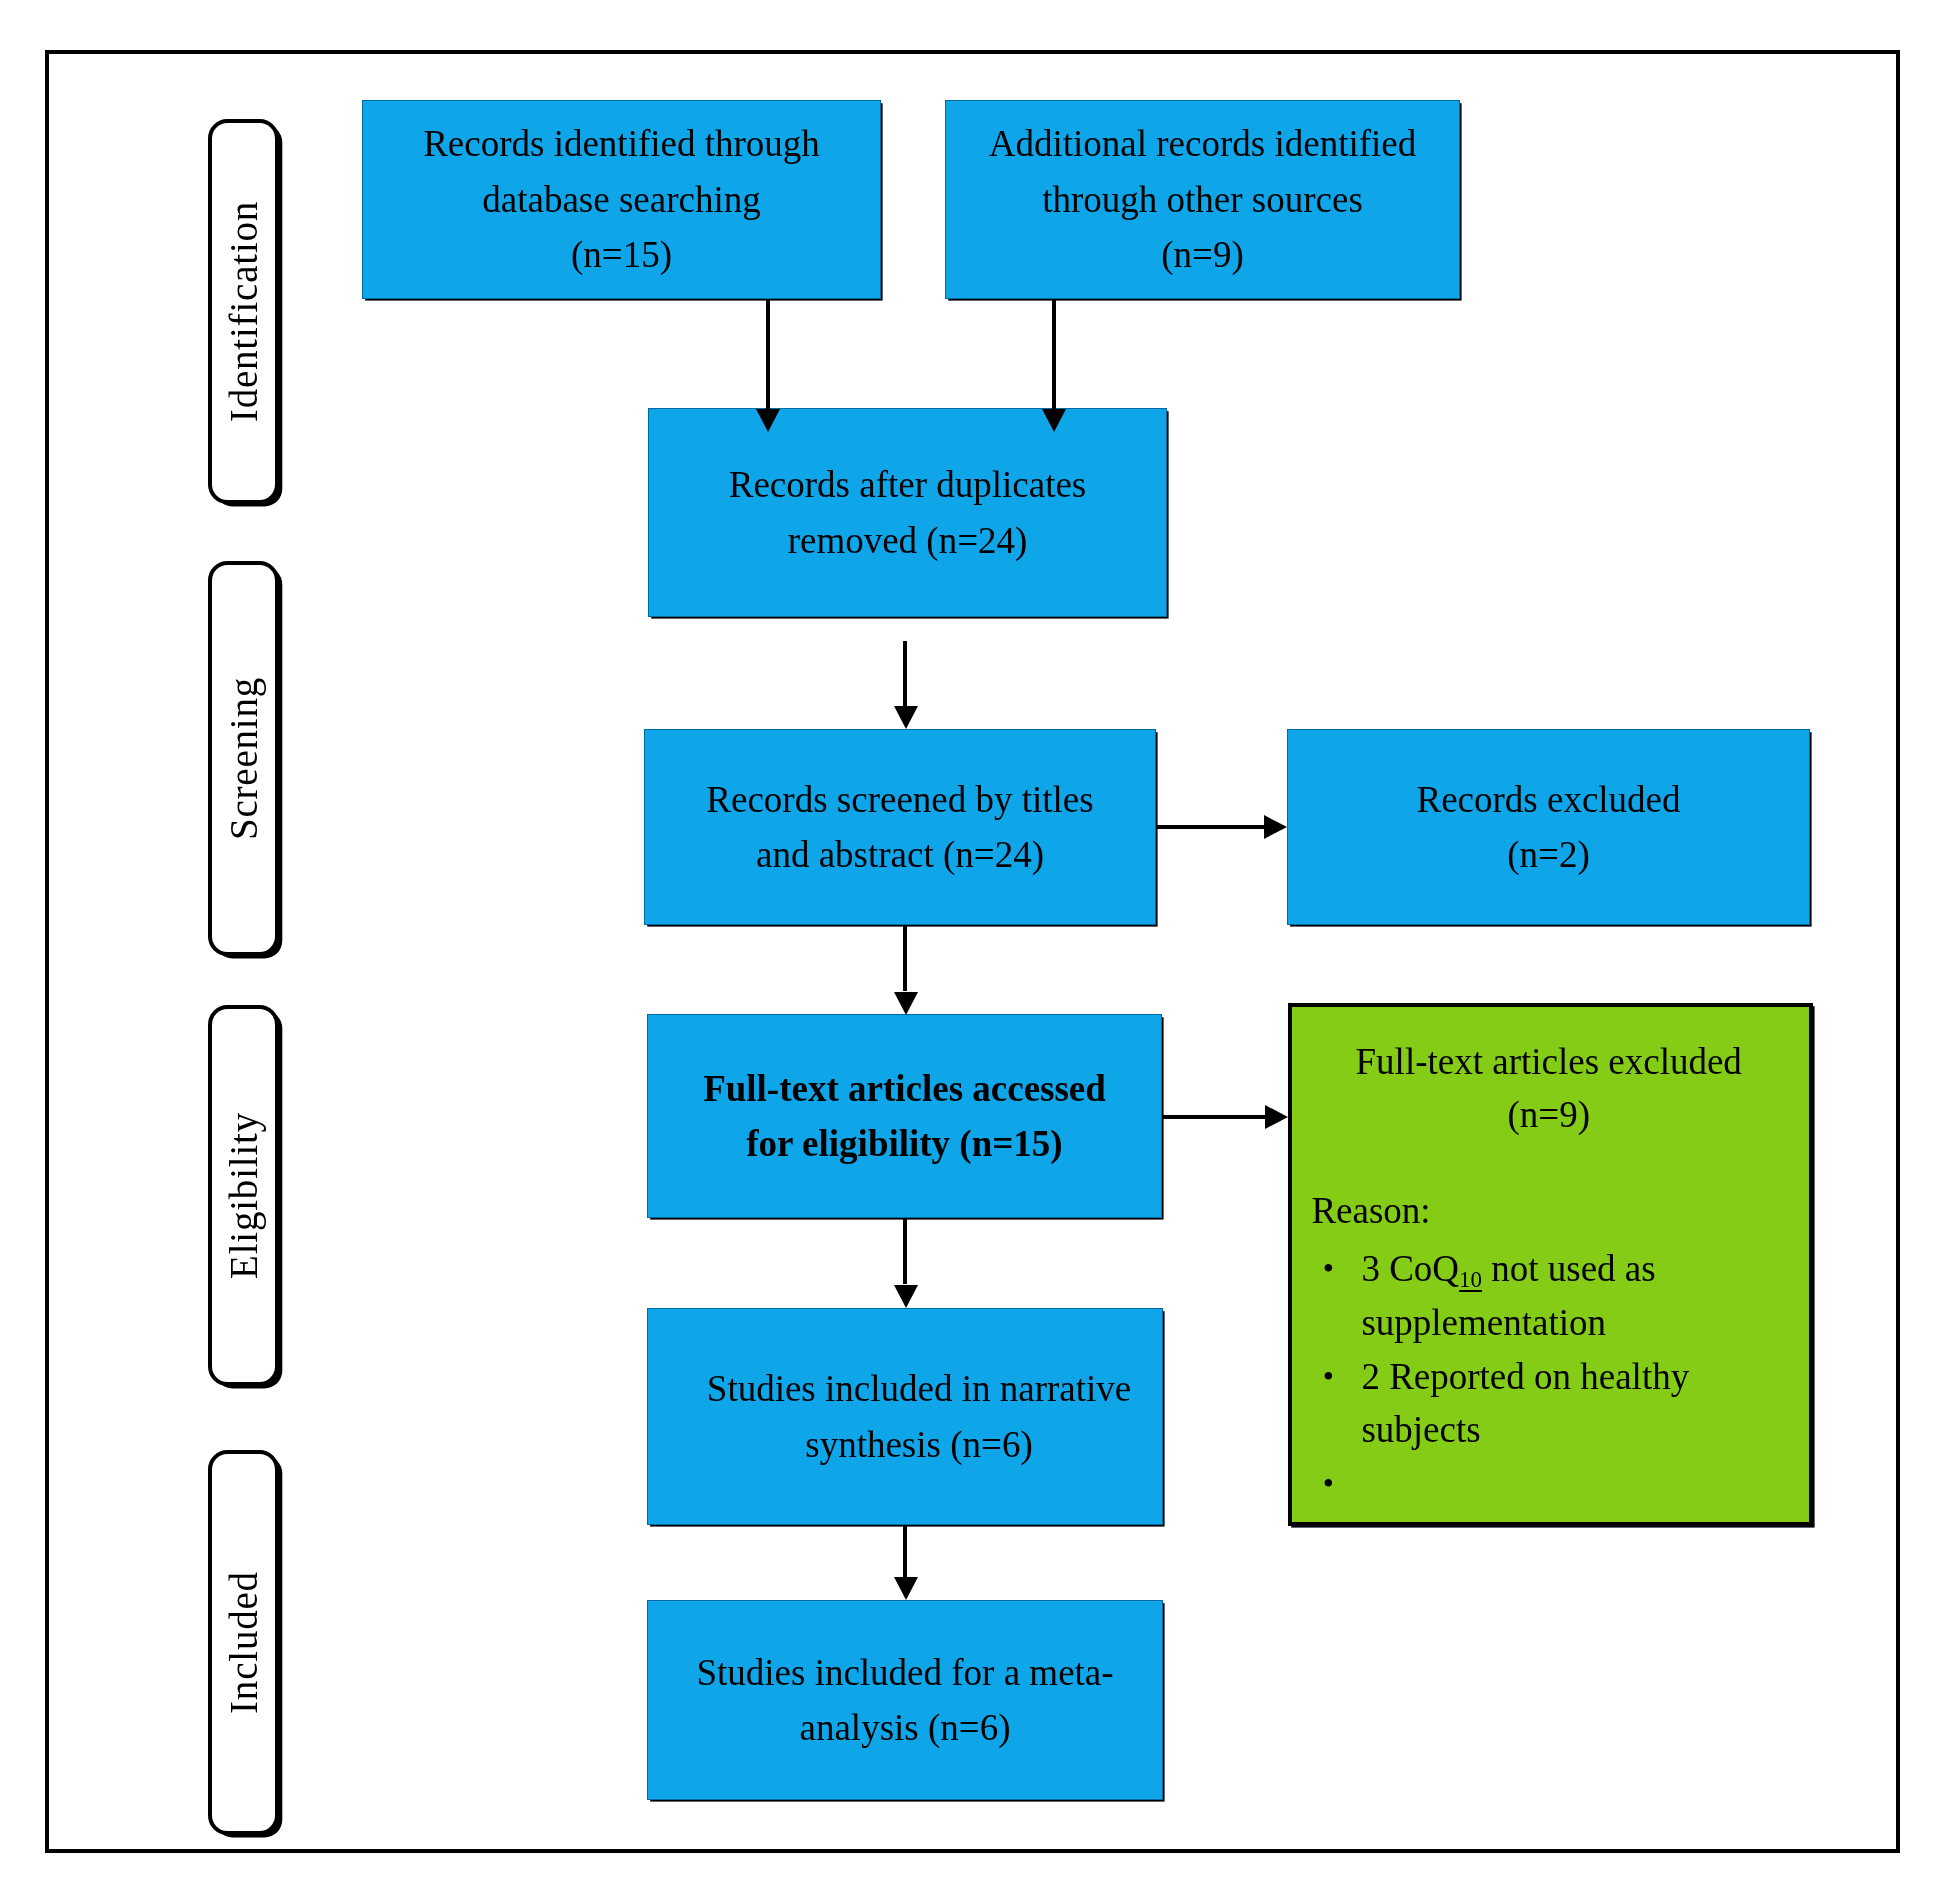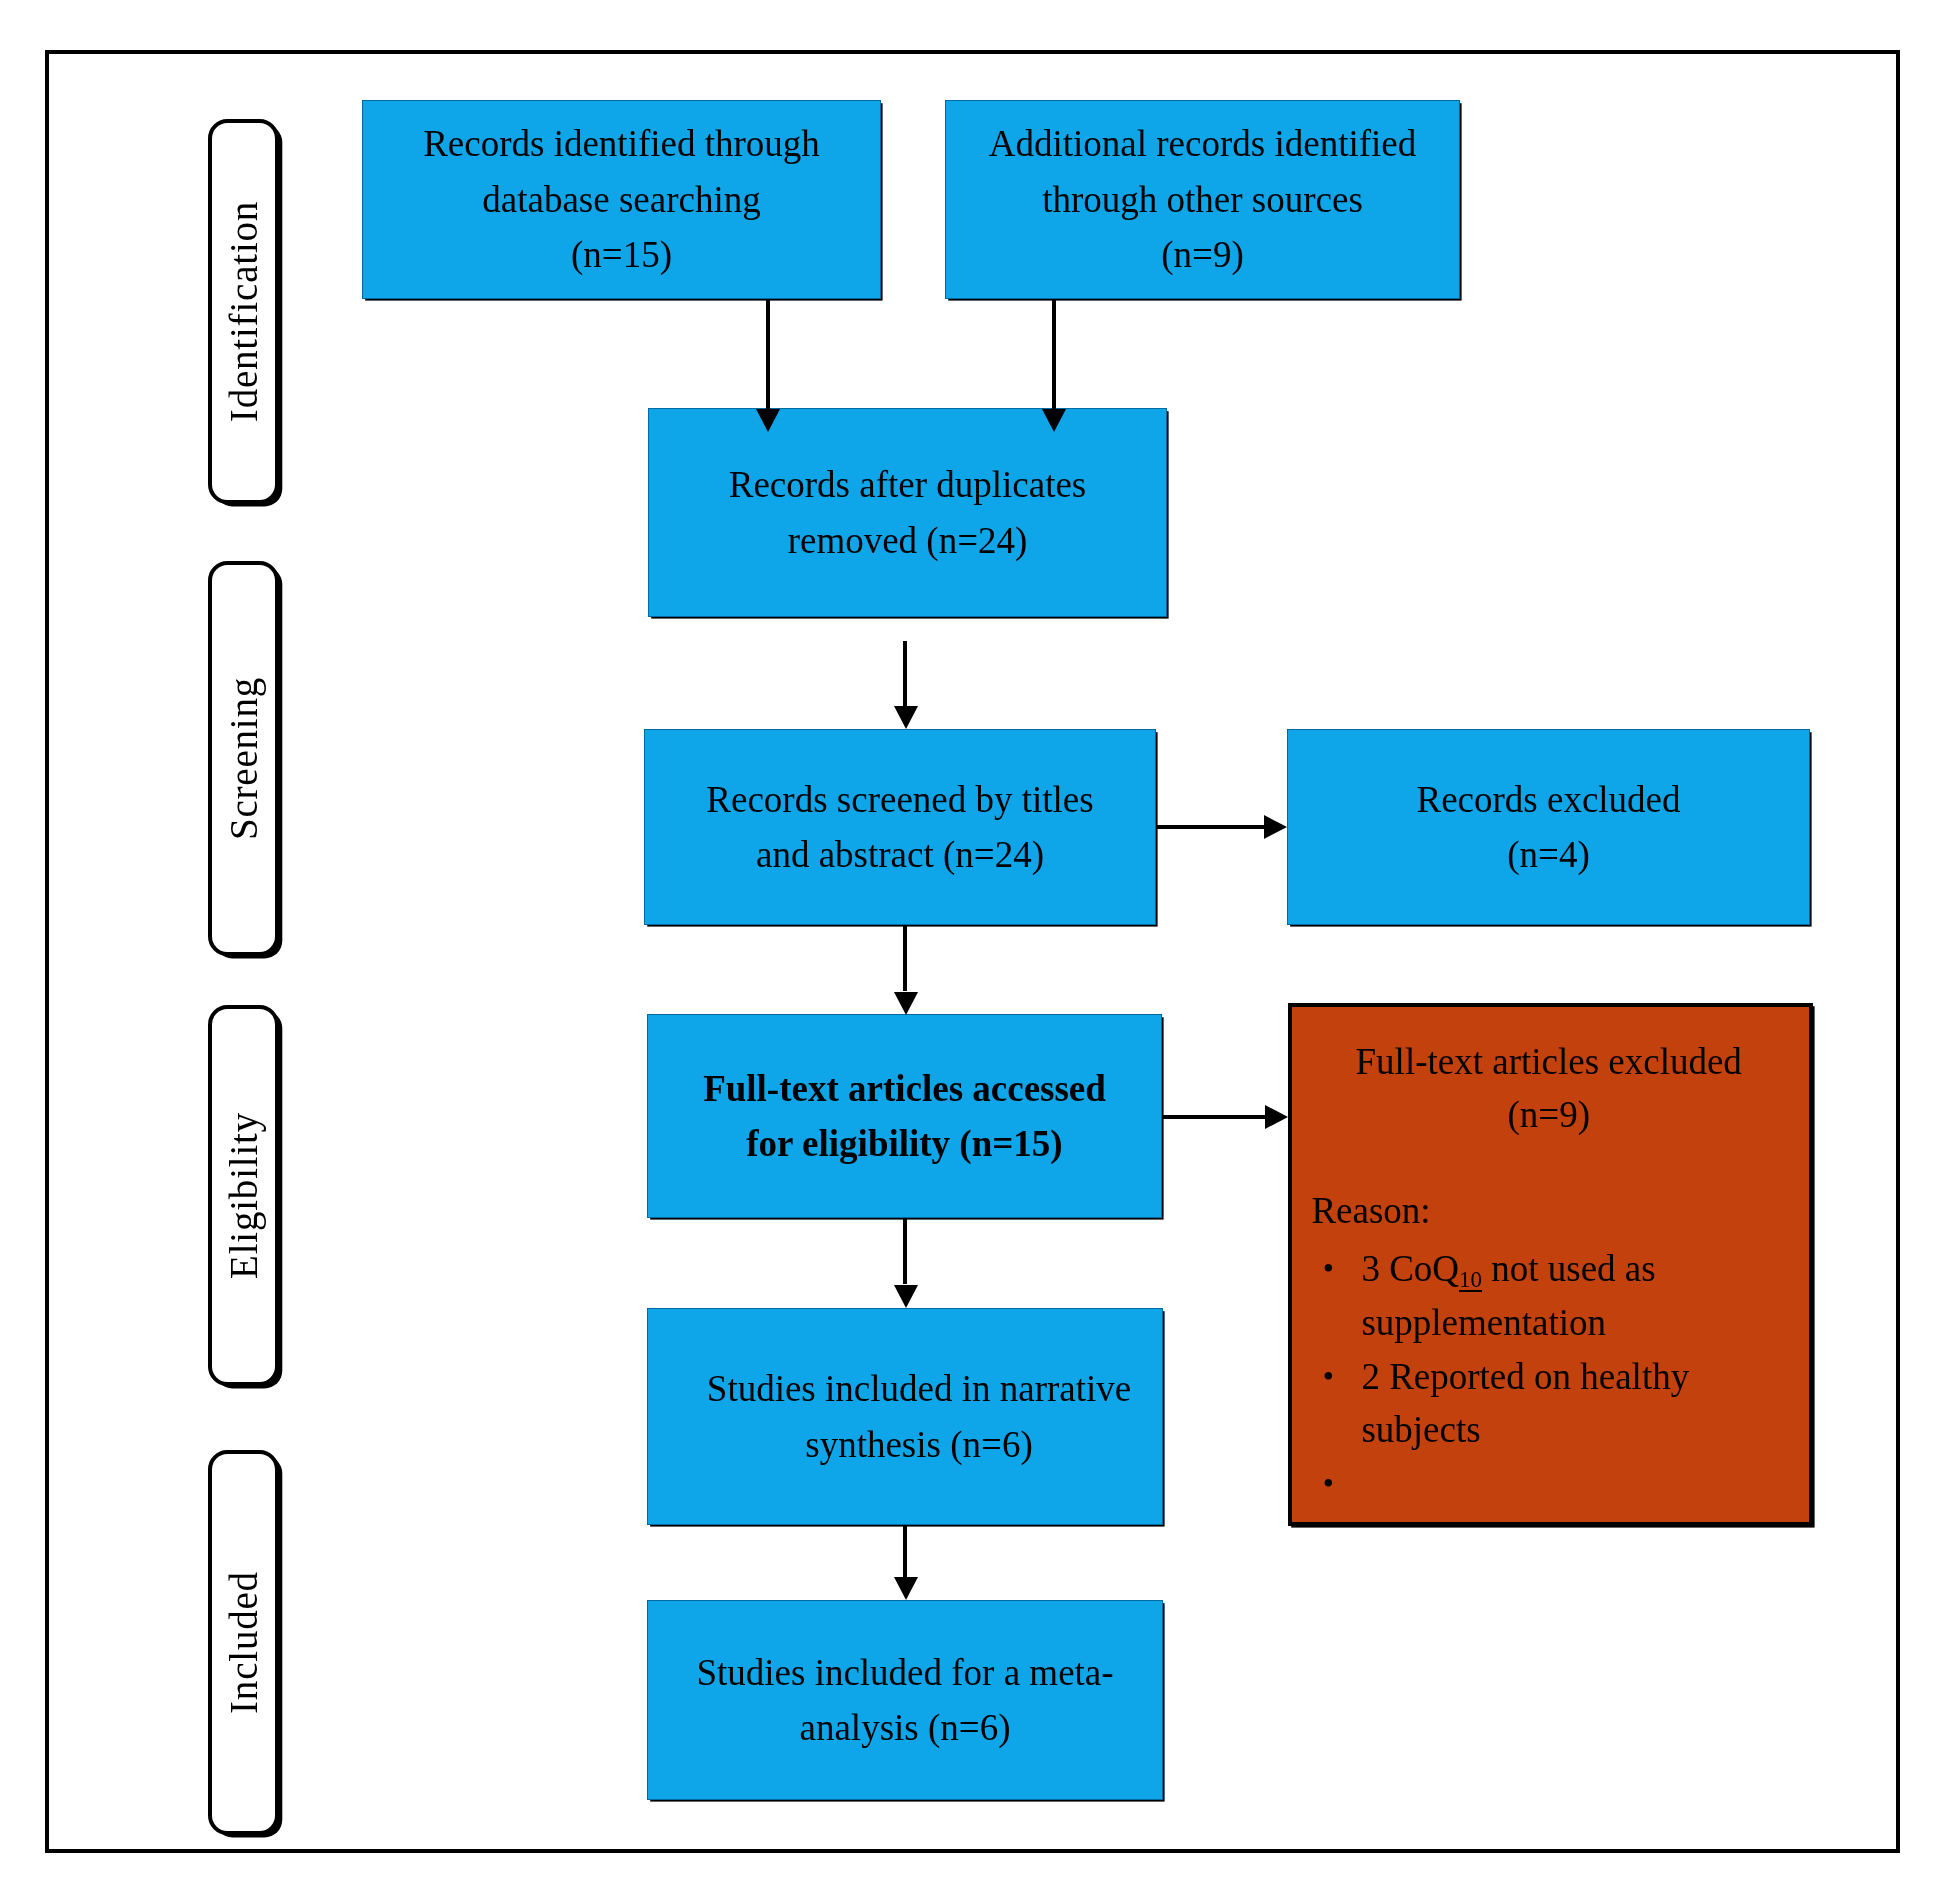--- a/index.html
+++ b/index.html
@@ -67,21 +67,21 @@
   .box-records-excluded    { left: 1287px; top: 729px;  width: 523px; height: 196px; }
   .box-fulltext-assessed   { left: 647px;  top: 1014px; width: 515px; height: 204px; font-weight: bold; }
   .box-narrative           { left: 647px;  top: 1308px; width: 516px; height: 217px; padding-left: 28px; }
   .box-meta                { left: 647px;  top: 1600px; width: 516px; height: 200px; }
 
   
   .box-fulltext-excluded {
     position: absolute;
     left: 1288px; top: 1003px;
     width: 525px; height: 523px;
-    background: #c2410c;
+    background: #84cc16;
     border: 4px solid #000;
     box-shadow: 2.4px 2.4px 0 -0.8px #000;
     font-size: 37px;
     line-height: 1.45;
     padding: 27.5px 23px 0 19.4px;
   }
   .ftx-title {
     text-align: center;
     white-space: pre-line;
   }
@@ -172,21 +172,21 @@
 database searching
 (n=15)</div>
   <div class="box box-identified-other">Additional records identified
 through other sources
 (n=9)</div>
   <div class="box box-after-duplicates">Records after duplicates
 removed (n=24)</div>
   <div class="box box-screened">Records screened by titles
 and abstract (n=24)</div>
   <div class="box box-records-excluded">Records excluded
-(n=4)</div>
+(n=2)</div>
   <div class="box box-fulltext-assessed">Full-text articles accessed
 for eligibility (n=15)</div>
 
   <div class="box-fulltext-excluded">
     <div class="ftx-title">Full-text articles excluded
 (n=9)</div>
     <div class="ftx-reason-label">Reason:</div>
     <ul class="ftx-list">
       <li>
         <span class="dot">•</span>

